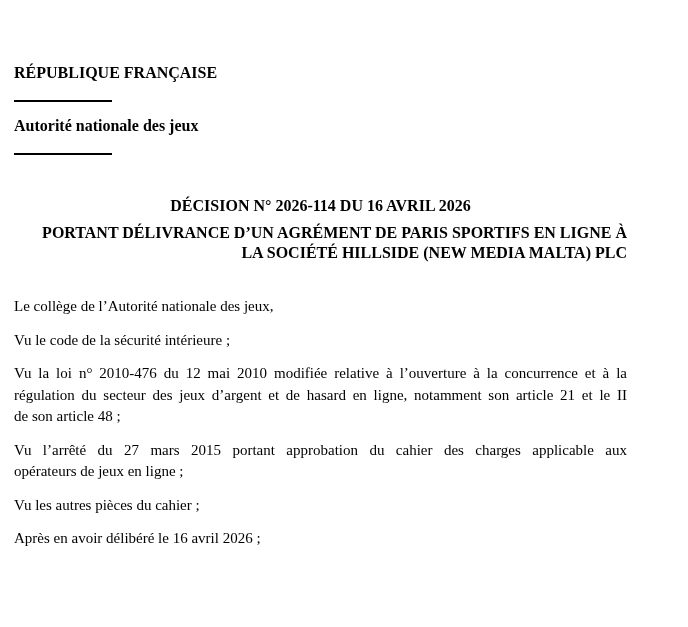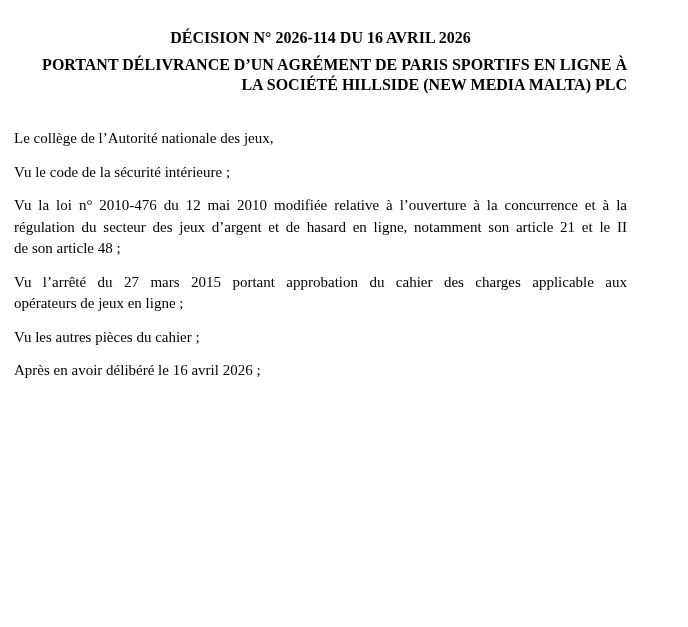--- a/index.html
+++ b/index.html
@@ -37,21 +37,21 @@
     margin-top: 14px;
     font-size: 16px;
     font-weight: bold;
     line-height: 19px;
     white-space: nowrap;
   }
   .rule-2 {
     margin-top: 18px;
   }
   .title-block {
-    margin: 28px 0 0 14px;
+    margin: 41px 0 0 14px;
     width: 613px;
     text-align: center;
     font-weight: bold;
     font-size: 16px;
   }
   .title-block h1 {
     margin: 0;
     font-size: 16px;
     font-weight: bold;
     line-height: 19px;
@@ -82,20 +82,26 @@
   .line.just {
     text-align: justify;
     text-align-last: justify;
   }
 </style>
 </head>
 <body>
 
 <div class="page">
 
+  <div class="doc-header">
+    <div class="org-name">RÉPUBLIQUE FRANÇAISE</div>
+    <div class="rule"></div>
+    <div class="org-sub">Autorité nationale des jeux</div>
+    <div class="rule rule-2"></div>
+  </div>
 
   <div class="title-block">
     <h1>DÉCISION N° 2026-114 DU 16 AVRIL 2026</h1>
     <h2>
       <span class="title-line">PORTANT DÉLIVRANCE D’UN AGRÉMENT DE PARIS SPORTIFS EN LIGNE À</span>
       <span class="title-line">LA SOCIÉTÉ HILLSIDE (NEW MEDIA MALTA) PLC</span>
     </h2>
   </div>
 
   <div class="doc-body">

